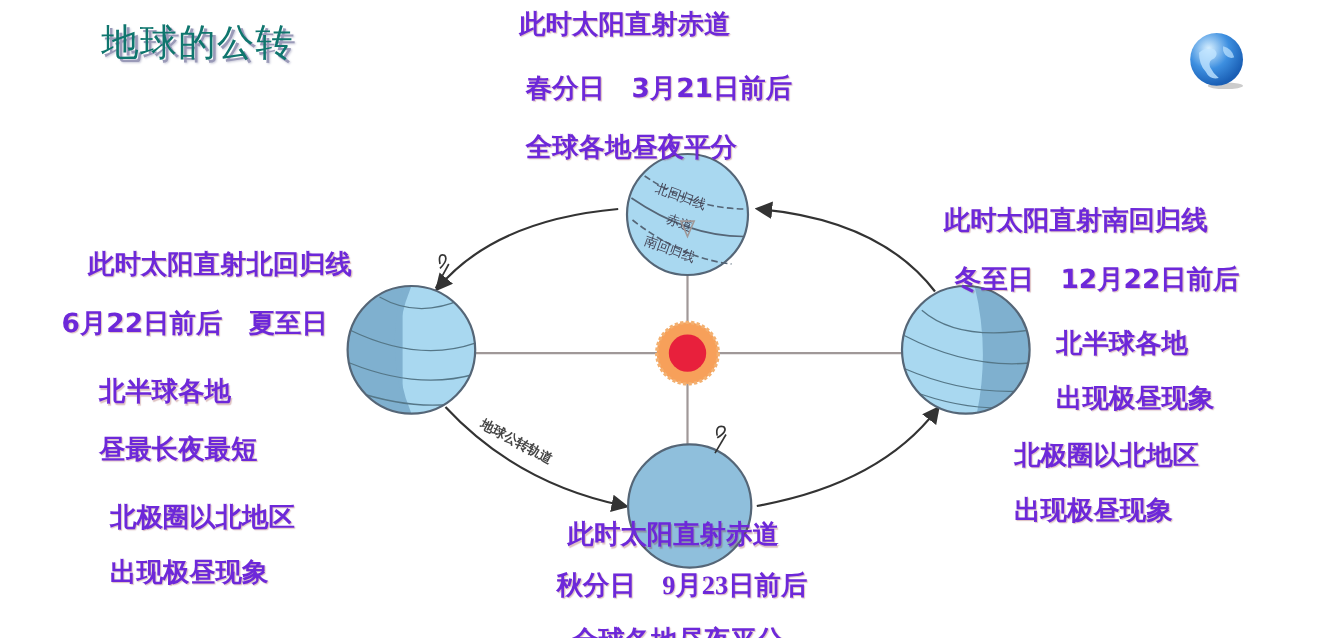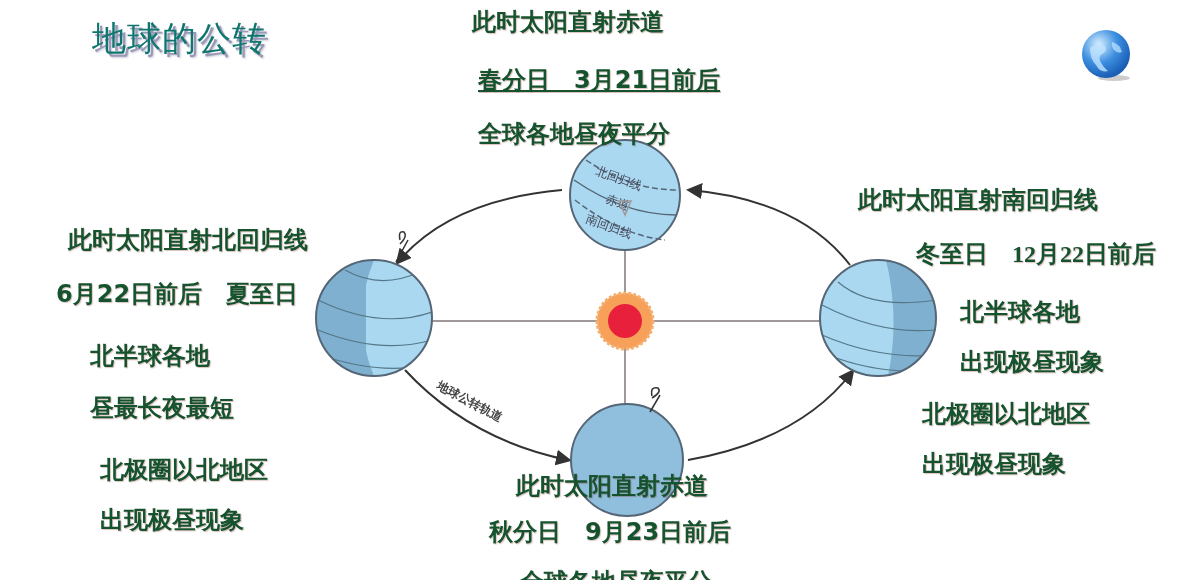--- a/index.html
+++ b/index.html
@@ -1,20 +1,20 @@
 <!DOCTYPE html>
 <html><head>
 <meta charset="utf-8">
 <style>
   html, body { margin:0; padding:0; }
   body { width:1200px; height:580px; overflow:hidden; background:#ffffff; position:relative;
          font-family:"DejaVu Sans", sans-serif; }
   .title { position:absolute; left:92px; top:16px; font-size:34px; font-weight:normal; color:#0f766e;
            letter-spacing:1px; text-shadow:3px 3px 0 #9a9ab8, 4px 4px 2px #c8c8d8; }
-  .txt { position:absolute; color:#14532d; font-size:24px; font-weight:bold; white-space:nowrap;
+  .txt { position:absolute; color:#6d28d9; font-size:24px; font-weight:bold; white-space:nowrap;
          text-shadow:1px 1px 1px rgba(120,0,0,0.25); }
   svg.diagram { position:absolute; left:0; top:0; }
   .logo { position:absolute; left:1080px; top:28px; width:56px; height:56px; }
 </style>
 </head>
 <body>
 
 <div class="title">地球的公转</div>
 
 <svg class="logo" viewBox="0 0 56 56">
@@ -105,32 +105,32 @@
   <g>
     <circle cx="627" cy="460" r="56" fill="#8fbfdc" stroke="#556677" stroke-width="2"></circle>
     <path d="M650 412 L660 395" stroke="#333" stroke-width="1.5" fill="none"></path>
     <path d="M652 398 q10 -6 6 -10 q-8 -2 -6 8" stroke="#333" stroke-width="1.5" fill="none"></path>
   </g>
 
   <text font-size="12" fill="#444" font-weight="bold" transform="translate(436 388) rotate(28)">地球公转轨道</text>
 </svg>
 
 <div class="txt" style="left:472px;top:6px;">此时太阳直射赤道</div>
-<div class="txt" style="left:478px;top:64px;text-decoration:underline;">春分日　3月21日前后</div>
+<div class="txt" style="left:478px;top:64px;">春分日　3月21日前后</div>
 <div class="txt" style="left:478px;top:118px;">全球各地昼夜平分</div>
 
-<div class="txt" style="left:68px;top:224px;">此时太阳直射北回归线</div>
+<div class="txt" style="left:80px;top:224px;">此时太阳直射北回归线</div>
 <div class="txt" style="left:56px;top:278px;">6月22日前后　夏至日</div>
 <div class="txt" style="left:90px;top:340px;">北半球各地</div>
 <div class="txt" style="left:90px;top:392px;text-align:right;">昼最长夜最短</div>
 <div class="txt" style="left:100px;top:454px;">北极圈以北地区</div>
 <div class="txt" style="left:100px;top:504px;">出现极昼现象</div>
 
 <div class="txt" style="left:858px;top:184px;font-family:Liberation Mono, monospace;">此时太阳直射南回归线</div>
-<div class="txt" style="left:916px;top:238px;font-family:Liberation Serif, serif;">冬至日　12月22日前后</div>
+<div class="txt" style="left:868px;top:238px;">冬至日　12月22日前后</div>
 <div class="txt" style="left:960px;top:296px;">北半球各地</div>
 <div class="txt" style="left:960px;top:346px;">出现极昼现象</div>
 <div class="txt" style="left:922px;top:398px;">北极圈以北地区</div>
 <div class="txt" style="left:922px;top:448px;">出现极昼现象</div>
 
 <div class="txt" style="left:516px;top:470px;">此时太阳直射赤道</div>
-<div class="txt" style="left:489px;top:516px;">秋分日　9月23日前后</div>
+<div class="txt" style="left:506px;top:516px;font-family:Liberation Serif, serif;">秋分日　9月23日前后</div>
 <div class="txt" style="left:520px;top:566px;">全球各地昼夜平分</div>
 
 </body></html>

